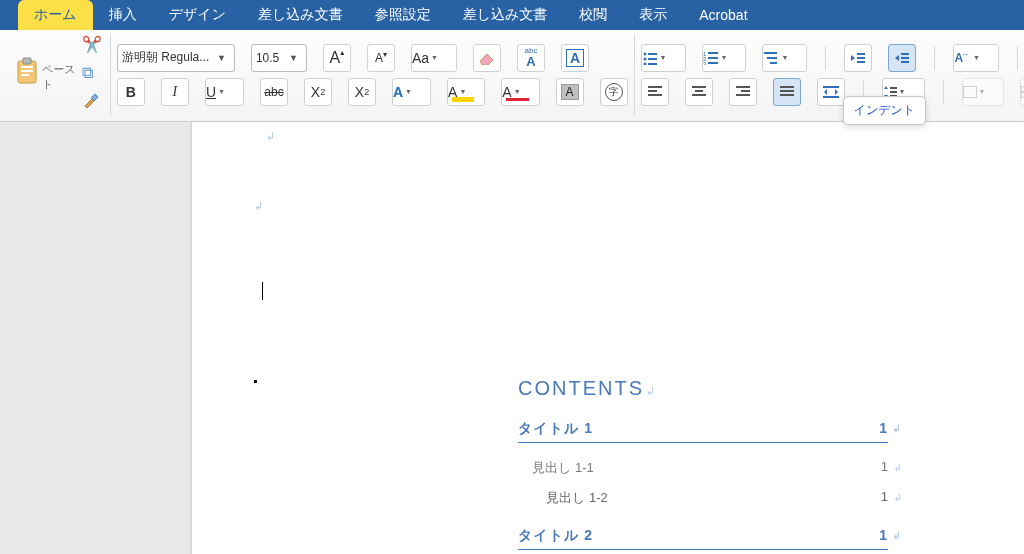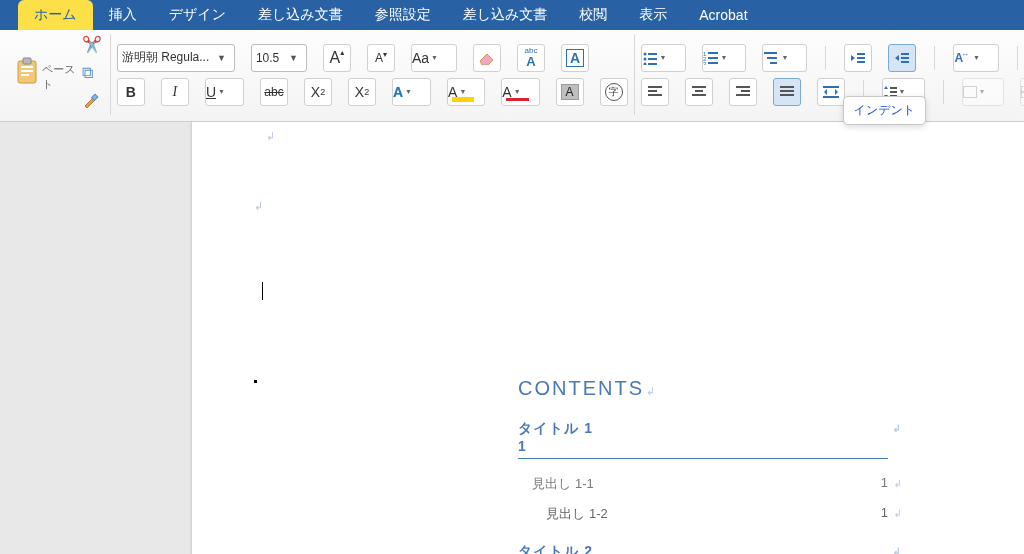--- a/index.html
+++ b/index.html
@@ -51,21 +51,21 @@
 .page { position:absolute; left:191px; top:0; width:833px; height:554px; background:#fff; border-left:1px solid #d2d2d2; box-shadow:-1px 0 3px rgba(0,0,0,.05); }
 .pml { position:absolute; color:#b9cbe0; font-size:11px; }
 .cursor { position:absolute; left:262px; top:160px; width:1px; height:18px; background:#000; }
 .dot { position:absolute; left:254px; top:258px; width:3px; height:3px; background:#000; }
 
 .toc { position:absolute; left:518px; top:255px; width:370px; font-family:"Yu Mincho","Hiragino Mincho ProN",serif; }
 .toc-title { color:#4a79b8; font-size:20px; letter-spacing:2px; }
 .toc-title .pmk { font-size:11px; color:#b9cbe0; margin-left:2px; }
 .toc-row { position:relative; display:flex; justify-content:space-between; font-size:14px; margin-top:20px; }
 .toc-row .pmk { position:absolute; right:-14px; top:3px; font-size:10px; color:#b9cbe0; }
-.toc-row.l1 { color:#4a79b8; font-weight:600; border-bottom:1px solid #4a79b8; padding-bottom:4px; letter-spacing:1px;flex-direction:column; }
+.toc-row.l1 { color:#4a79b8; font-weight:600; border-bottom:1px solid #4a79b8; padding-bottom:4px; letter-spacing:1px; }
 .toc-row.l1 .pg { font-weight:600; }
 .toc-row.l2 { color:#7a7a7a; font-size:13px; padding-left:14px; margin-top:16px;gap:26px; }
 .toc-row.l3 { color:#666; font-size:13px; padding-left:28px; margin-top:12px; }
 </style>
 </head>
 <body>
 
 <div class="menubar">
   <div class="tab active">ホーム</div>
   <div class="tab">挿入</div>

